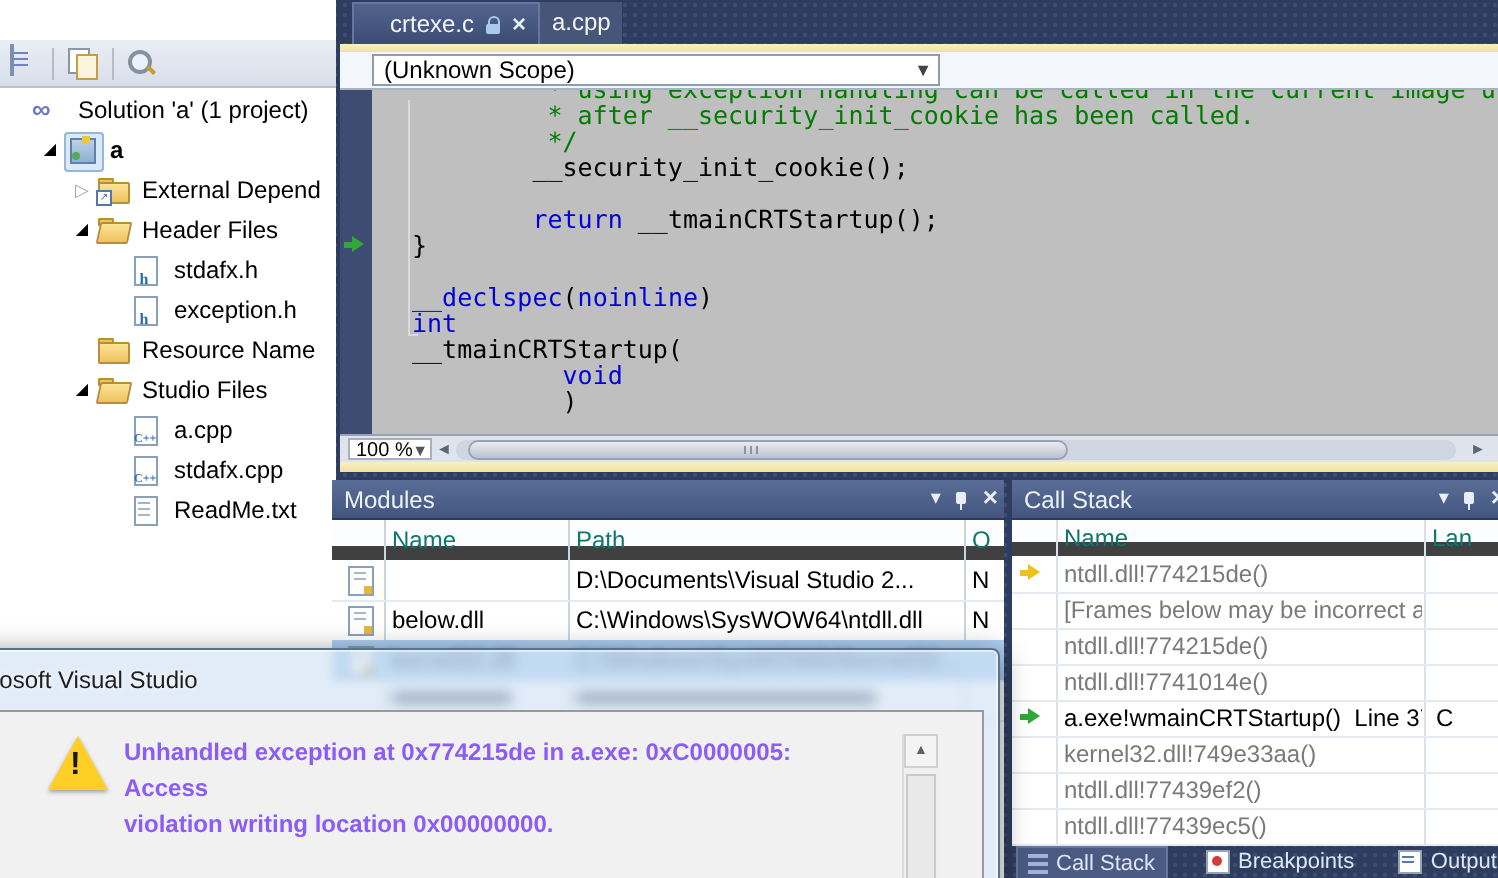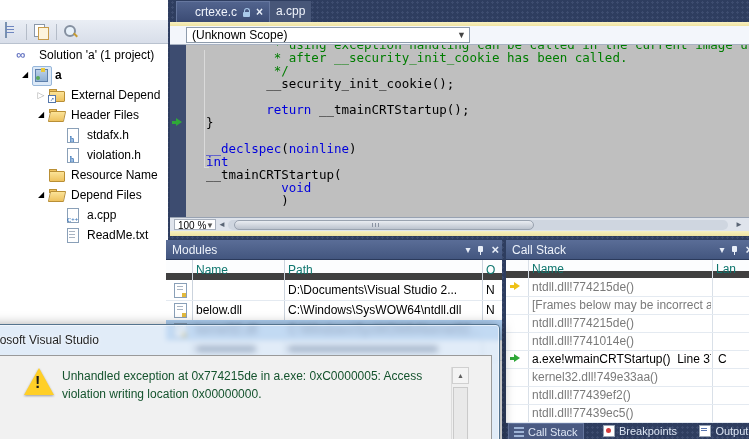--- a/index.html
+++ b/index.html
@@ -124,21 +124,21 @@
     background:rgba(206,225,244,0.62);
     border:1px solid #54748F;border-radius:4px 4px 0 0;
     box-shadow:0 3px 14px rgba(0,0,0,0.5), inset 0 0 0 1px rgba(255,255,255,0.55);
     backdrop-filter:blur(2.5px);}
   #dialog-title{position:absolute;left:9px;top:8px;color:#1F1F1F;text-shadow:0 0 3px rgba(255,255,255,0.9);}
   #dialog-body{position:absolute;left:7px;right:7px;top:30px;height:120px;background:#F1F1F1;border:1px solid #9A9A9A;box-sizing:border-box;}
   #warn-icon{position:absolute;left:48px;top:12px;width:0;height:0;
     border-left:15px solid transparent;border-right:15px solid transparent;border-bottom:27px solid #FFCF27;
     filter:drop-shadow(0 1px 1px rgba(0,0,0,0.35));}
   #warn-icon::after{content:"!";position:absolute;left:-4px;top:6px;font-weight:bold;font-size:16px;color:#1A1A1A;}
-  #dialog-msg{position:absolute;left:86px;top:11px;width:370px;color:#14532d;line-height:18px;}
+  #dialog-msg{position:absolute;left:86px;top:11px;width:370px;color:#8b5cf6;line-height:18px;font-weight:bold;}
   #dlg-scroll{position:absolute;right:22px;top:11px;width:17px;bottom:0;background:#F0F0F0;border-left:1px solid #DCDCDC;}
   #dlg-up{position:absolute;left:0;top:0;width:17px;height:17px;background:#F4F4F4;border:1px solid #D0D0D0;box-sizing:border-box;text-align:center;font-size:7px;color:#606060;line-height:15px;}
   #dlg-thumb{position:absolute;left:1px;top:20px;width:15px;bottom:2px;background:#E9E9E9;border:1px solid #CACACA;box-sizing:border-box;}
 </style>
 </head>
 <body>
 
 <div id="screen">
 
   <section id="se" class="abs">
@@ -191,45 +191,53 @@
             <span class="doc-letter">h</span>
           </span>
           <span class="tlabel">stdafx.h</span>
         </div>
         <div class="tree-item" style="padding-left: 50px;">
           <span class="expander"></span>
           <span class="ticon">
             <span class="doc"></span>
             <span class="doc-letter">h</span>
           </span>
-          <span class="tlabel">violation.h</span>
+          <span class="tlabel">exception.h</span>
         </div>
         <div class="tree-item" style="padding-left: 34px;">
           <span class="expander"></span>
           <span class="ticon">
             <span class="fold-tab"></span>
             <span class="fold-back"></span>
           </span>
           <span class="tlabel">Resource Name</span>
         </div>
         <div class="tree-item" style="padding-left: 34px;">
           <span class="expander expanded">◢</span>
           <span class="ticon fold-open">
             <span class="fold-tab"></span>
             <span class="fold-back"></span>
           </span>
-          <span class="tlabel">Depend Files</span>
+          <span class="tlabel">Studio Files</span>
         </div>
         <div class="tree-item" style="padding-left: 50px;">
           <span class="expander"></span>
           <span class="ticon">
             <span class="doc"></span>
             <span class="doc-letter" style="font-size:6px;">C++</span>
           </span>
           <span class="tlabel">a.cpp</span>
+        </div>
+        <div class="tree-item" style="padding-left: 50px;">
+          <span class="expander"></span>
+          <span class="ticon">
+            <span class="doc"></span>
+            <span class="doc-letter" style="font-size:6px;">C++</span>
+          </span>
+          <span class="tlabel">stdafx.cpp</span>
         </div>
         <div class="tree-item" style="padding-left: 50px;">
           <span class="expander"></span>
           <span class="ticon">
             <span class="doc"></span>
             <span class="doc-lines"></span>
           </span>
           <span class="tlabel">ReadMe.txt</span>
         </div>
       </div>

